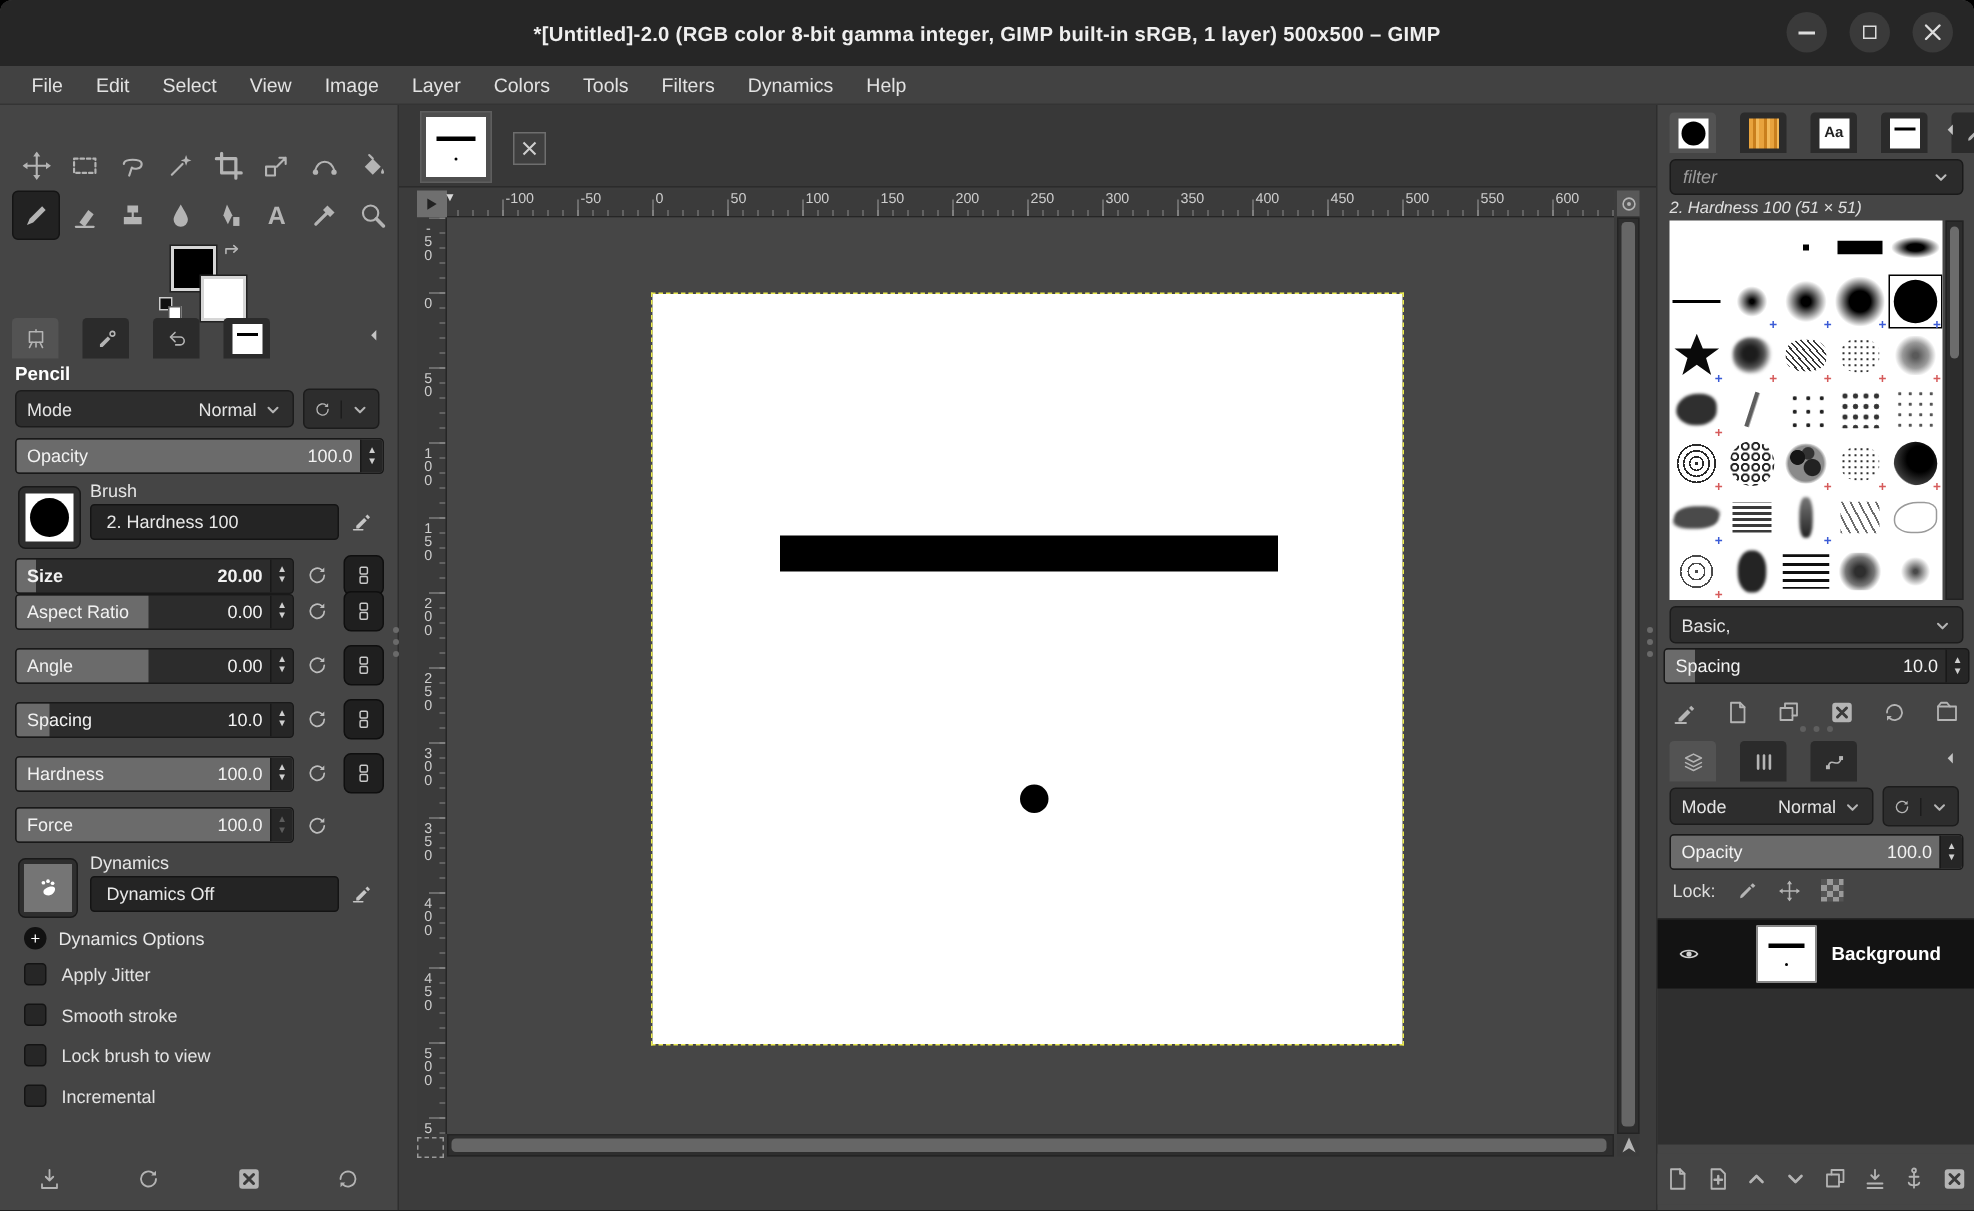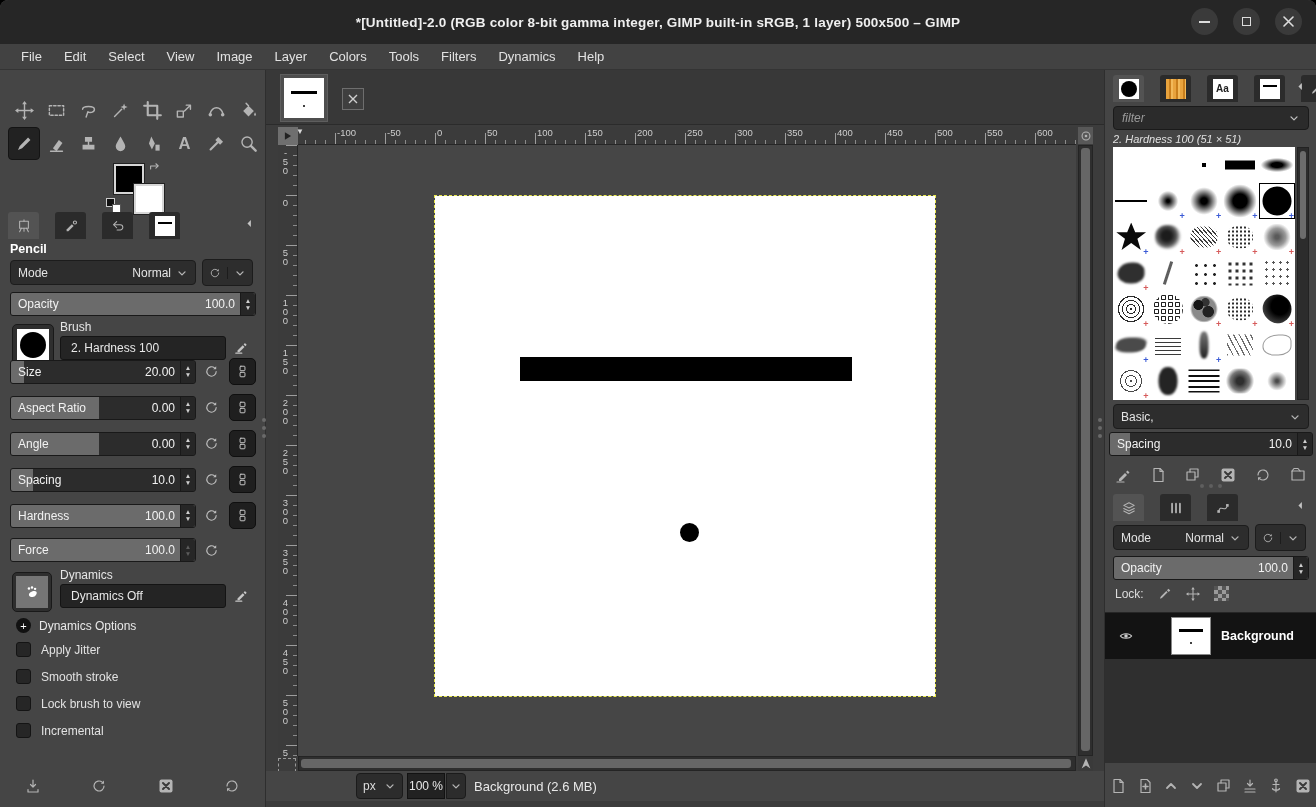--- a/index.html
+++ b/index.html
@@ -445,21 +445,21 @@
         <span>2. Hardness 100</span>
       </div>
     <span class="editbtn ticon" style="left:234px; top:270px">
         <svg viewBox="0 0 16 16" width="14" height="14" fill="none" stroke="currentColor" stroke-width="1.2" stroke-linecap="round" stroke-linejoin="round">
           <path d="M4 12l6-6 2 2-6 6H4zM11 5l1.5-1.5 2 2L13 7z" fill="currentColor" stroke="none"></path>
           <path d="M2 15h7"></path>
         </svg>
       </span>
 
     <div id="opt-sliders">
-        <div class="srow" style="top: 288px;">
+        <div class="srow" style="top: 300px; font-weight: bold;">
           <div class="slider" style="width: 186px;">
             <div class="fill" style="width:7%"></div>
             <span class="sl-label">Size</span>
             <span class="sl-value">20.00</span>
             <div class="spin">
               <span>▲</span>
               <span>▼</span>
             </div>
           </div>
           <span class="rst ticon">
@@ -738,41 +738,20 @@
       </div>
     <div class="qmask"></div>
     <div class="navbtn">
         <span class="ticon">
           <svg viewBox="0 0 16 16" width="14" height="14" fill="none" stroke="currentColor" stroke-width="1.2" stroke-linecap="round" stroke-linejoin="round">
             <path d="M8 1.5 13 13 8 9.8 3 13z" fill="currentColor" stroke="none"></path>
           </svg>
         </span>
       </div>
 
-    <div class="statusbar">
-      <div class="unit-combo">
-        <span>px</span>
-        <span class="ticon">
-            <svg viewBox="0 0 16 16" width="12" height="12" fill="none" stroke="currentColor" stroke-width="1.2" stroke-linecap="round" stroke-linejoin="round">
-              <path d="M4 6.5l4 4 4-4" stroke-width="1.8"></path>
-            </svg>
-          </span>
-      </div>
-      <div class="zoom-entry">
-          <span>100 %</span>
-        </div>
-      <div class="zoom-chev">
-          <span class="ticon">
-            <svg viewBox="0 0 16 16" width="12" height="12" fill="none" stroke="currentColor" stroke-width="1.2" stroke-linecap="round" stroke-linejoin="round">
-              <path d="M4 6.5l4 4 4-4" stroke-width="1.8"></path>
-            </svg>
-          </span>
-        </div>
-      <div class="status-msg">Background (2.6 MB)</div>
-    </div>
   </div>
 
   <div class="rdock">
     <div class="dtabs" style="left:8px; top:5px">
       <div class="dtab active">
           <span class="thumbx">
             <span style="position:absolute;left:2px;top:2px;width:16px;height:16px;border-radius:50%;background:#000"></span>
           </span>
         </div>
       <div class="dtab">

